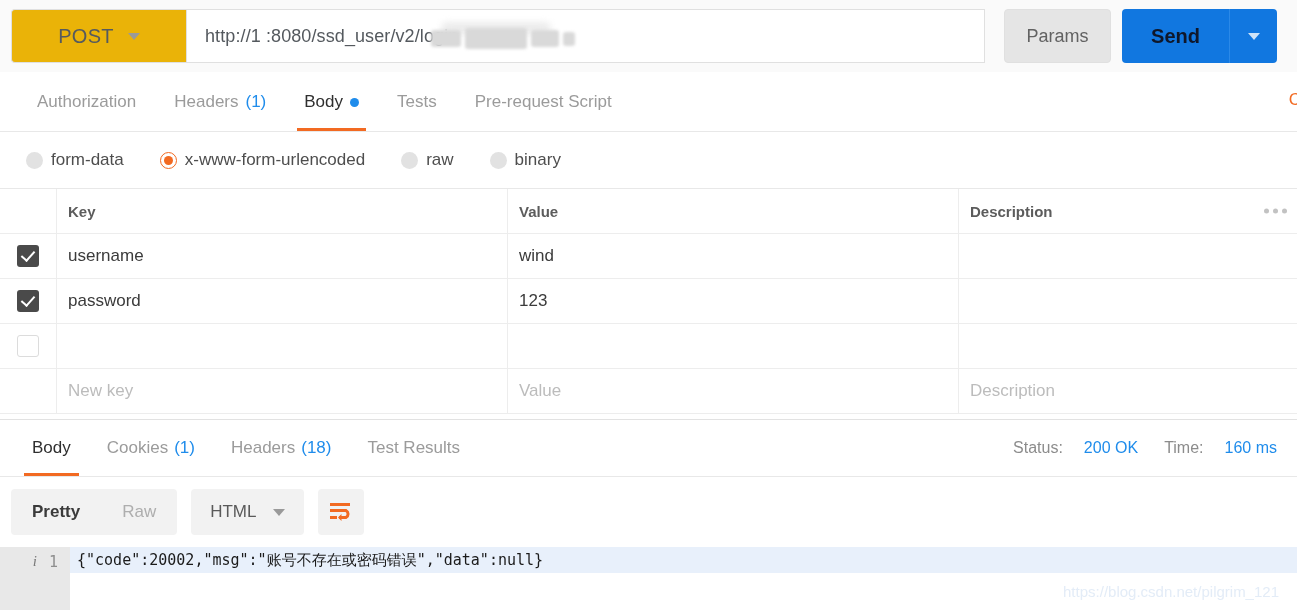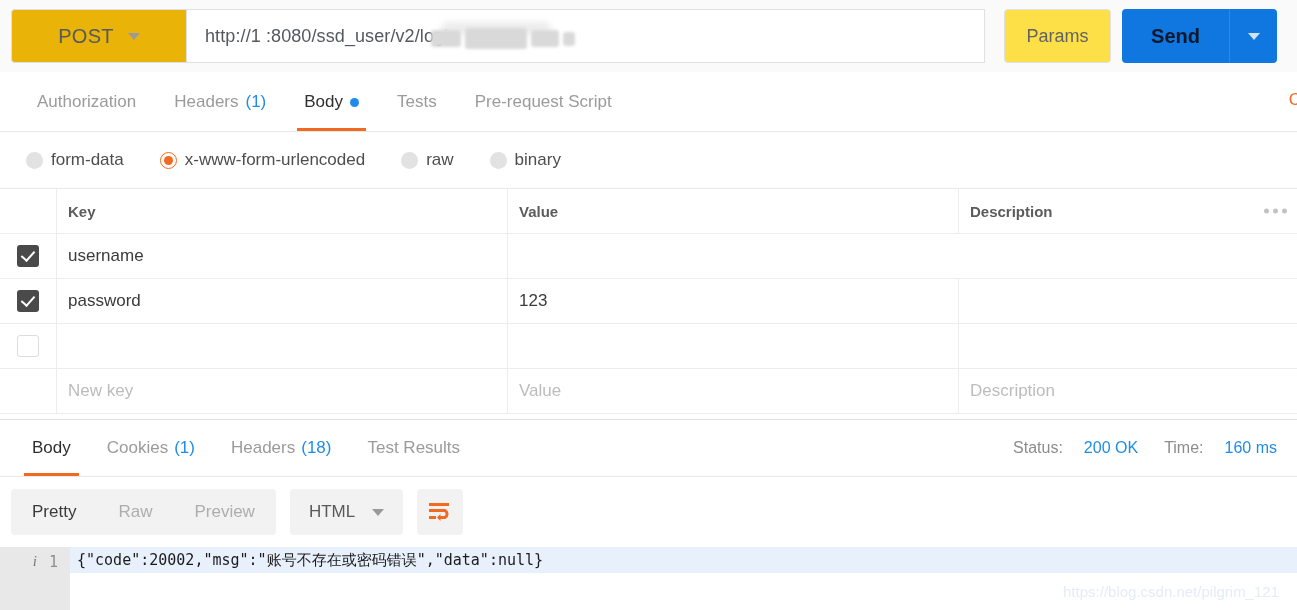--- a/index.html
+++ b/index.html
@@ -50,21 +50,21 @@
   .r1 { left: 244px; top: 20px; width: 30px; height: 17px; }
   .r2 { left: 278px; top: 18px; width: 62px; height: 21px; }
   .r3 { left: 344px; top: 20px; width: 28px; height: 17px; }
   .r4 { left: 376px; top: 22px; width: 12px; height: 14px; }
   .r5 { left: 254px; top: 12px; width: 110px; height: 12px;
         background: #ececec; filter: blur(3px); border-radius: 8px; }
 
   .params-btn {
     width: 107px; height: 54px; margin-left: 19px;
     border: 1px solid #e0e0e0; border-radius: 4px;
-    background: #fde047;
+    background: #e5e5e5;
     display: flex; align-items: center; justify-content: center;
     font-size: 18px; color: #626262;
   }
   .send-group { display: flex; margin-left: 11px; }
   .send-btn {
     width: 107px; height: 54px;
     background: #1177e0; border-radius: 4px 0 0 4px;
     display: flex; align-items: center; justify-content: center;
     color: #0f172a; font-size: 20px; font-weight: bold;
   }
@@ -180,21 +180,21 @@
   .resp-tools {
     position: absolute; left: 0; top: 477px; width: 1297px; height: 70px;
     background: #fff;
     display: flex; align-items: center; padding-left: 11px; gap: 14px;
   }
   .seg {
     display: flex; background: #f2f2f2; border-radius: 4px;
     height: 46px; align-items: center;
   }
   .seg div { padding: 0 21px; font-size: 17px; color: #aeaeae; line-height: 46px; }
-  .seg div.on { color: #3b3b3b; }
+  .seg div.on { color: #3b3b3b; font-weight: bold; }
   .fmt {
     display: flex; align-items: center; gap: 17px;
     background: #f2f2f2; border-radius: 4px;
     height: 46px; padding: 0 19px;
   }
   .fmt span { font-size: 17px; color: #5a5a5a; }
   .wrap-btn {
     width: 46px; height: 46px; background: #f2f2f2; border-radius: 4px;
     display: flex; align-items: center; justify-content: center;
   }
@@ -319,20 +319,23 @@
       </div>
     </div>
 
     <div class="kvrow">
       <div class="c-chk">
         <span class="chk"></span>
       </div>
       <div class="c-key">
         <span class="cell-txt">username</span>
       </div>
+      <div class="c-val">
+        <span class="cell-txt">wind</span>
+      </div>
       <div class="c-desc">
         <span class="cell-txt"></span>
       </div>
     </div>
 
     <div class="kvrow">
       <div class="c-chk">
         <span class="chk"></span>
       </div>
       <div class="c-key">
@@ -397,21 +400,20 @@
       <span>
         <span>Time:</span><b>160 ms</b>
       </span>
     </div>
   </div>
 
   <div class="resp-tools">
     <div class="seg">
       <div class="on">Pretty</div>
       <div>Raw</div>
-      <div>Preview</div>
     </div>
     <div class="fmt">
       <span>HTML</span>
       <span class="chev"></span>
     </div>
     <div class="wrap-btn">
       <svg width="24" height="22" viewBox="0 0 24 22">
         <rect x="1" y="2" width="20" height="3" fill="#f26a22"></rect>
         <path d="M1 9.5 h16 a4 4 0 0 1 0 7 h-7" stroke="#f26a22" stroke-width="3" fill="none"></path>
         <rect x="1" y="15" width="7" height="3" fill="#f26a22"></rect>

